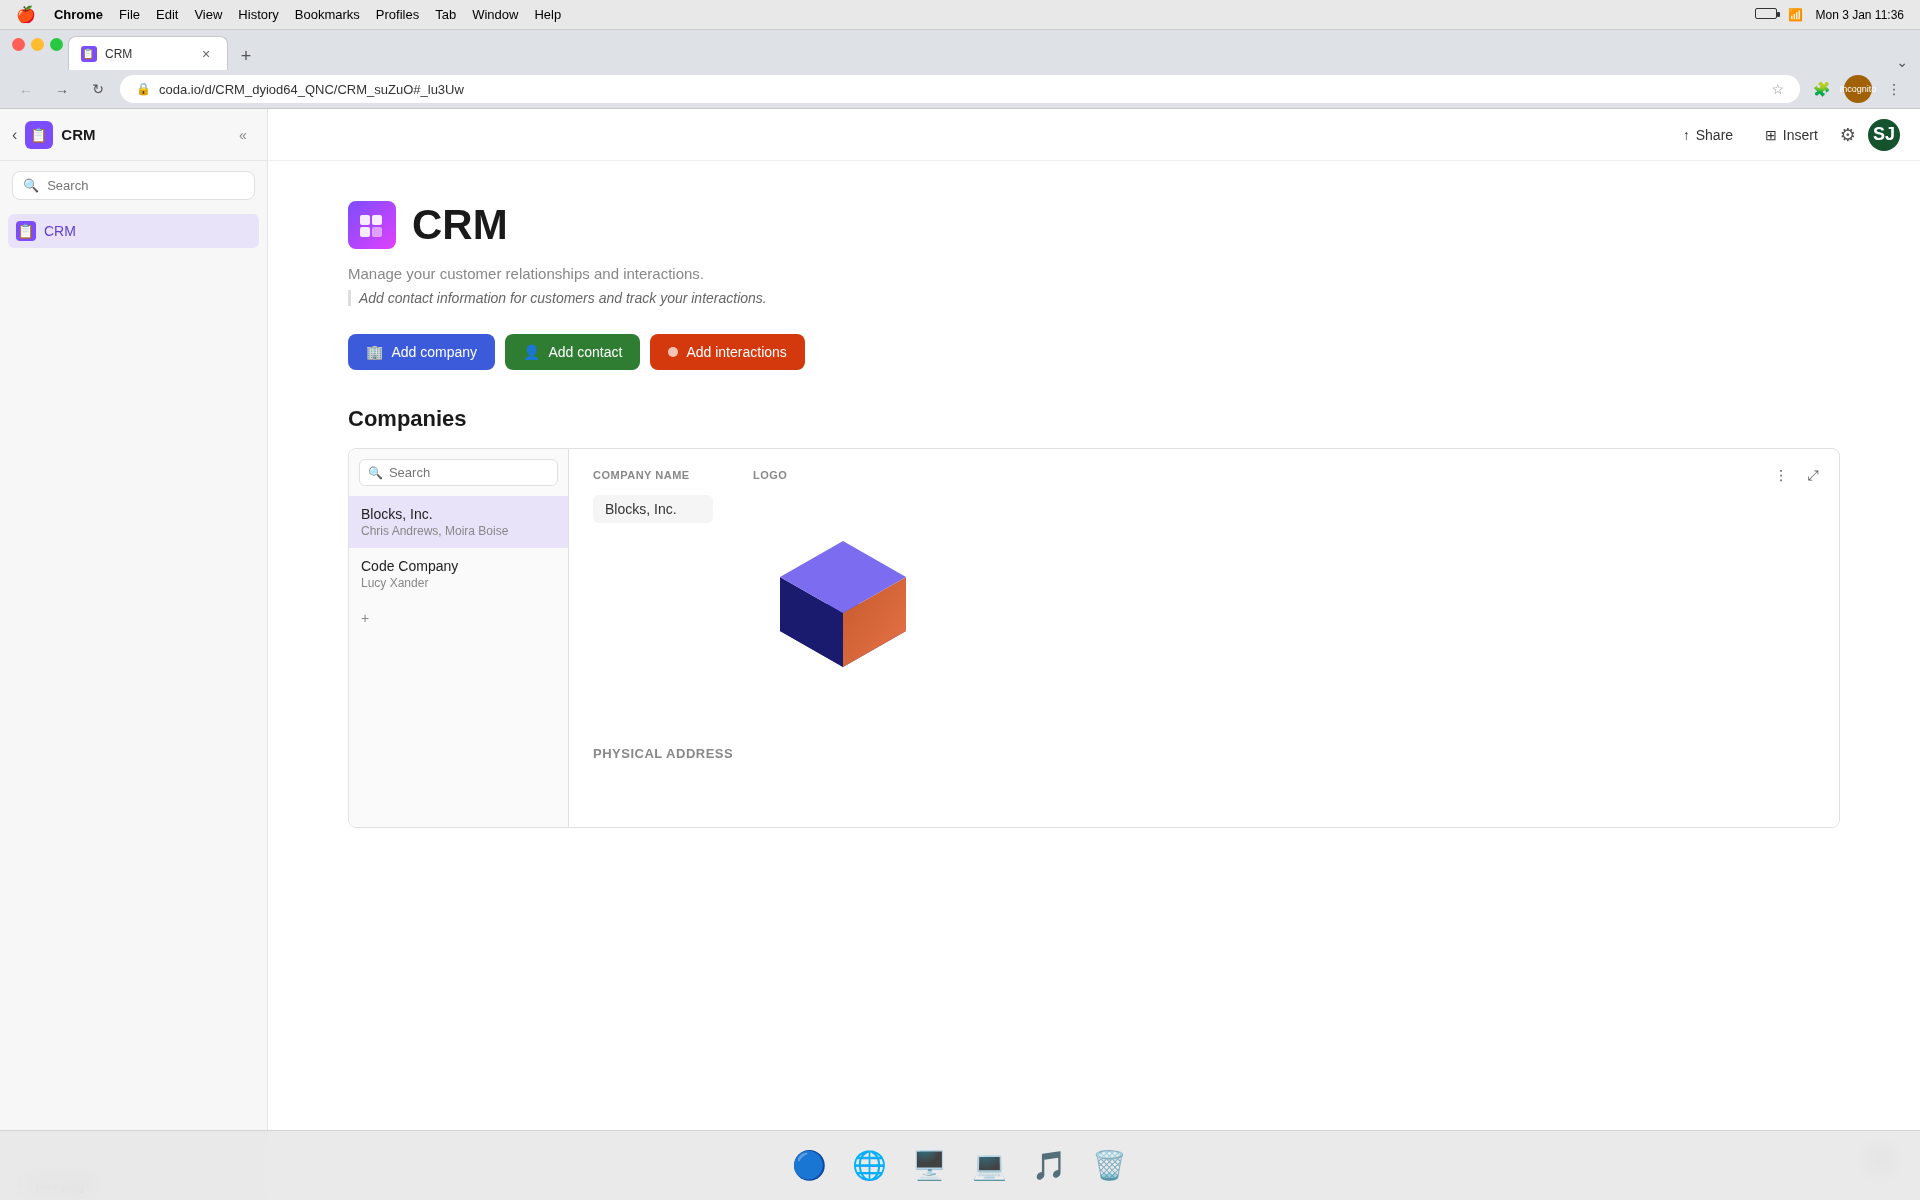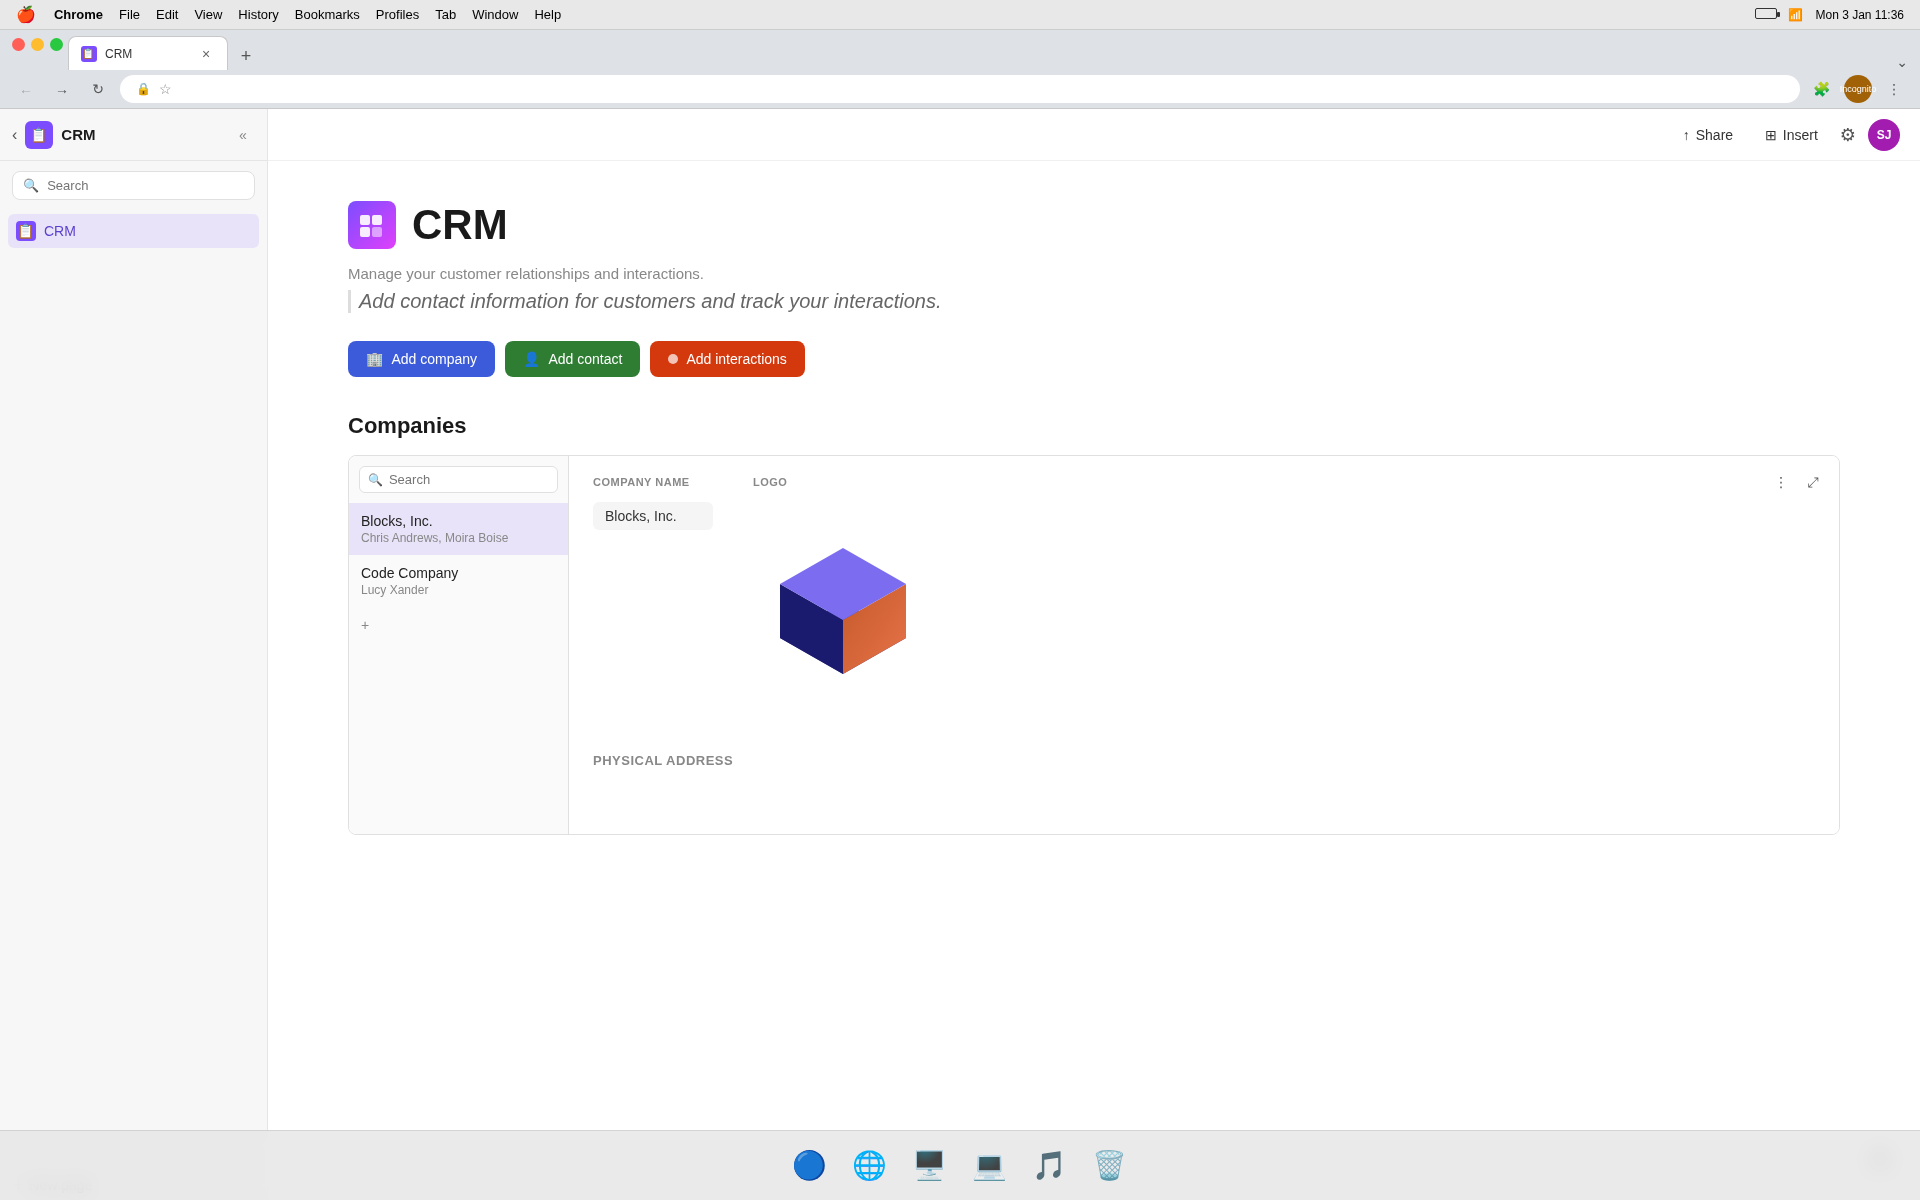--- a/index.html
+++ b/index.html
@@ -179,22 +179,22 @@
       gap: 12px;
     }
     .topbar-btn {
       display: flex; align-items: center; gap: 6px;
       font-size: 14px; color: #333;
       padding: 5px 10px; border-radius: 6px;
       cursor: pointer;
     }
     .avatar {
       width: 32px; height: 32px; border-radius: 50%;
-      background: #a21caf; display: flex; align-items: center; justify-content: center;
-      color: white; font-size: 12px; font-weight: 600; cursor: pointer;
+      background: #14532d; display: flex; align-items: center; justify-content: center;
+      color: white; font-size: 18px; font-weight: 600; cursor: pointer;
     }
     .settings-icon { font-size: 18px; color: #555; cursor: pointer; }
 
     
     .page-body {
       padding: 40px 80px;
       flex: 1;
     }
     .page-header {
       display: flex; align-items: center; gap: 16px; margin-bottom: 16px;
@@ -205,21 +205,21 @@
       display: flex; align-items: center; justify-content: center;
       font-size: 22px; color: white; flex-shrink: 0;
     }
     .page-title {
       font-size: 42px; font-weight: 700; color: #1a1a1a;
     }
     .page-subtitle {
       font-size: 15px; color: #888; margin-bottom: 8px;
     }
     .page-description {
-      font-size: 20px; color: #666; font-style: italic; margin-bottom: 28px;
+      font-size: 14px; color: #666; font-style: italic; margin-bottom: 28px;
       border-left: 3px solid #ddd; padding-left: 8px;
     }
     .action-buttons {
       display: flex; gap: 10px; margin-bottom: 36px;
     }
     .action-btn {
       display: flex; align-items: center; gap: 8px;
       padding: 10px 18px; border-radius: 8px;
       font-size: 14px; font-weight: 500; cursor: pointer; border: none;
     }
@@ -388,20 +388,21 @@
       <span style="font-size:14px;color:#555;cursor:pointer;">⌄</span>
     </div>
   </div>
 
   <div class="address-bar">
     <div class="nav-btn disabled">←</div>
     <div class="nav-btn">→</div>
     <div class="nav-btn">↻</div>
     <div class="address-input-container">
       <span class="lock-icon">🔒</span>
+      <span class="address-text">coda.io/d/CRM_dyiod64_QNC/CRM_suZuO#_lu3Uw</span>
       <span class="star-icon">☆</span>
     </div>
     <div class="ext-btn">🧩</div>
     <div class="profile-btn">
       <span style="font-size:9px;">Incognito</span>
     </div>
     <div class="ext-btn">⋮</div>
   </div>
 </div>
 

